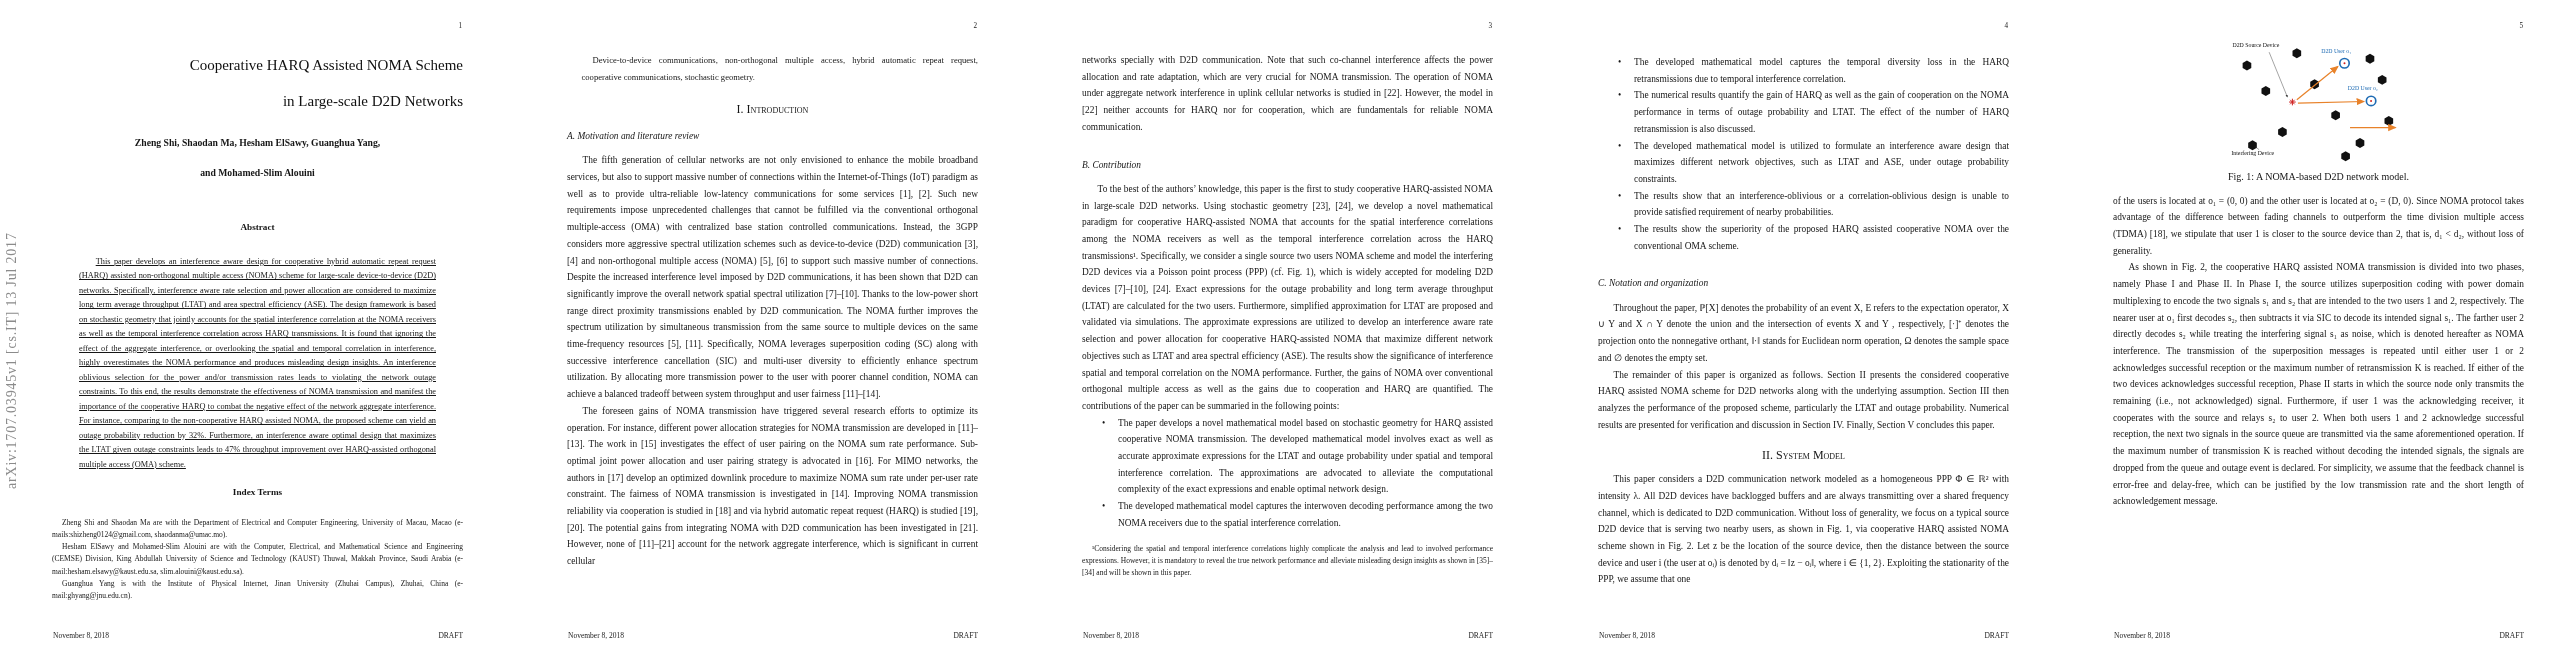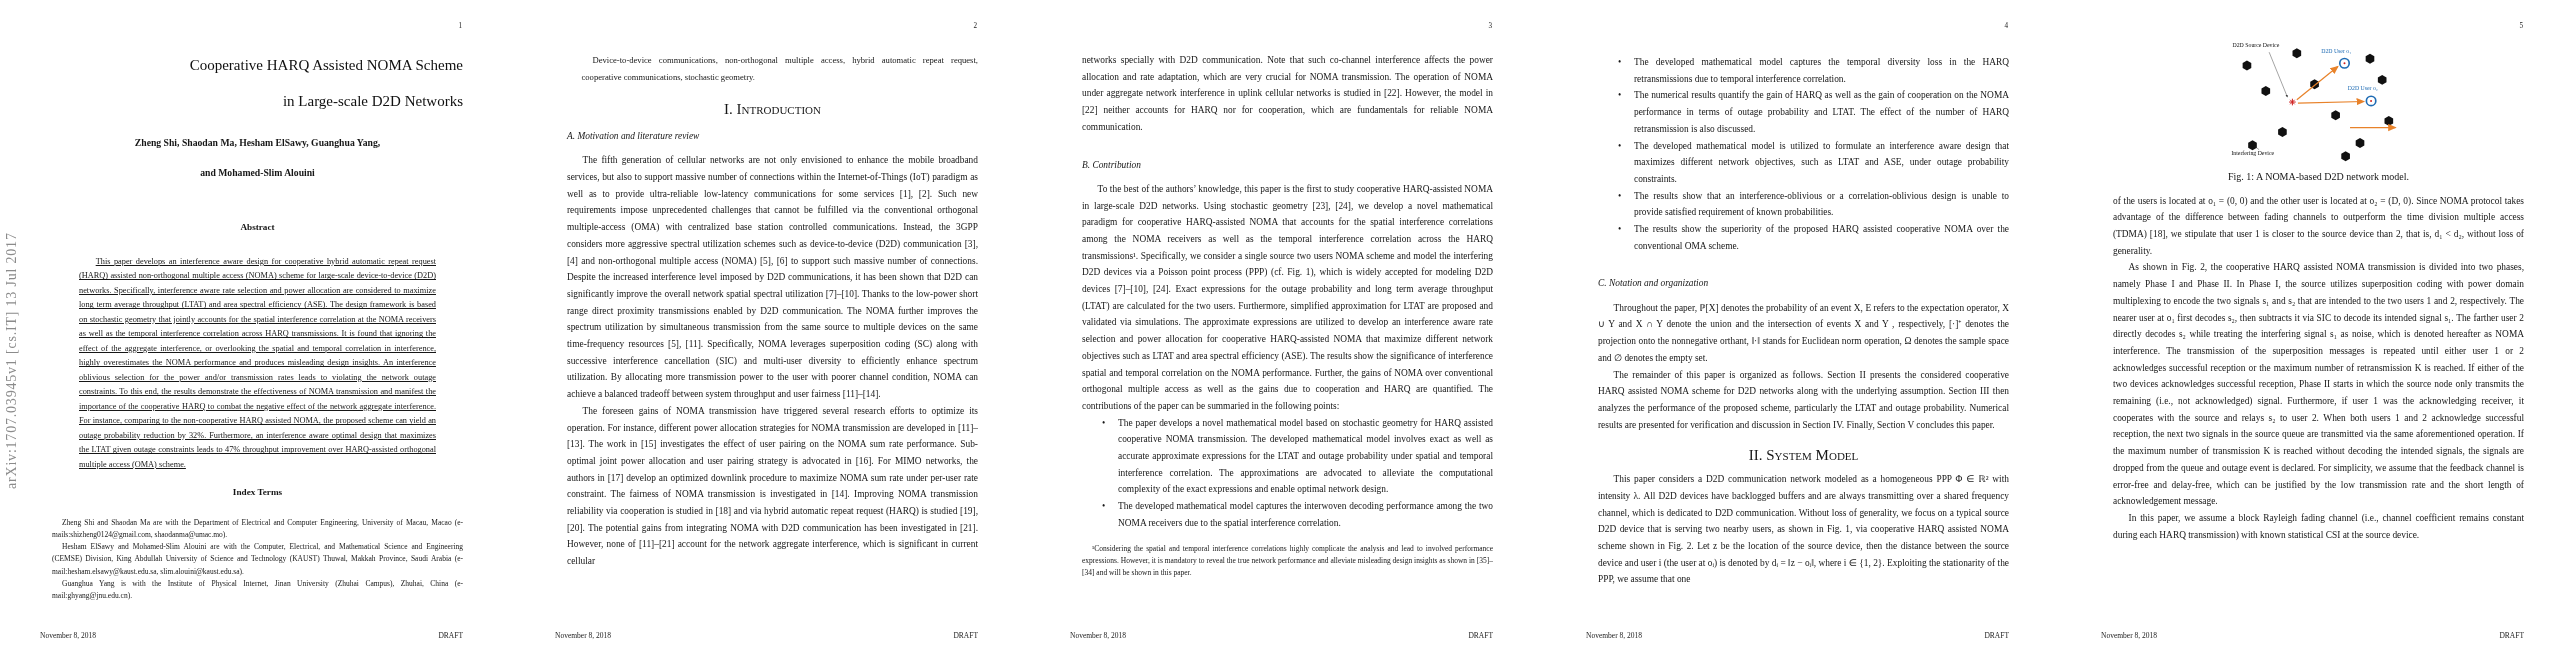--- a/index.html
+++ b/index.html
@@ -1,29 +1,29 @@
 <!DOCTYPE html>
 <html style="font-size:9px"><head>
 <meta charset="utf-8">
 <style>
   html, body { margin:0; padding:0; background:#ffffff; }
   body { width:2576px; height:667px; position:relative; overflow:hidden;
          font-family:"Liberation Serif", serif; color:#161616; }
   .page { position:absolute; top:0; width:515px; height:667px; background:#fff;
           box-sizing:border-box; padding:21px 52px 0 52px; overflow:hidden; }
   .page-number { position:absolute; top:22px; right:53px; font-size:7.2px; color:#222; }
-  .page-footer { position:absolute; top:631px; left:40px; right:52px;
+  .page-footer { position:absolute; top:631px; left:53px; right:52px;
                  display:flex; justify-content:space-between; font-size:7.5px; color:#1c1c1c; }
   .arxiv-banner { position:absolute; left:4.4px; top:94px; height:395px;
                   writing-mode:vertical-rl; transform:rotate(180deg);
                   font-size:14px; letter-spacing:0.8px; color:#8b8b8b; white-space:nowrap; }
   .blk-title { font-size:15px; line-height:36px; text-align:right; color:#101010; }
   .blk-authors { font-size:9.7px; line-height:30px; text-align:center; }
   .blk-center-bold { font-size:9.2px; font-weight:bold; text-align:center; line-height:12.2px; }
-  .blk-section { font-size:15px; text-align:center; font-variant:small-caps; line-height:13.3px; }
+  .blk-section { font-size:12px; text-align:center; font-variant:small-caps; line-height:13.3px; }
   .blk-subsection { font-size:9.4px; font-style:italic; line-height:13.3px; }
   .para { font-size:9.4px; line-height:16.7px; text-align:justify; }
   .para.indent { text-indent:15.6px; }
   .para.abstract { font-size:8.3px; line-height:14.5px; padding:0 27px; }
   .para.abstract.indent { text-indent:16.7px; }
   .para.small { font-size:7.5px; line-height:12.2px; text-align:justify; }
   .para.small.indent { text-indent:10px; }
   .para.index { font-size:8.6px; line-height:16.7px; padding-left:14.5px; }
   .para.index.indent { text-indent:11px; }
   .bullet { font-size:9.4px; line-height:16.7px; text-align:justify;
@@ -99,21 +99,21 @@
       <div class="page-footer">
         <span>November 8, 2018</span>
         <span>DRAFT</span>
       </div>
     </div>
     <div class="page" style="left: 1546px;">
       <div class="page-number">4</div>
       <div class="bullet g-page-top-lg">The developed mathematical model captures the temporal diversity loss in the HARQ retransmissions due to temporal interference correlation.</div>
       <div class="bullet">The numerical results quantify the gain of HARQ as well as the gain of cooperation on the NOMA performance in terms of outage probability and LTAT. The effect of the number of HARQ retransmission is also discussed.</div>
       <div class="bullet">The developed mathematical model is utilized to formulate an interference aware design that maximizes different network objectives, such as LTAT and ASE, under outage probability constraints.</div>
-      <div class="bullet">The results show that an interference-oblivious or a correlation-oblivious design is unable to provide satisfied requirement of known probabilities.</div>
+      <div class="bullet">The results show that an interference-oblivious or a correlation-oblivious design is unable to provide satisfied requirement of nearby probabilities.</div>
       <div class="bullet">The results show the superiority of the proposed HARQ assisted cooperative NOMA over the conventional OMA scheme.</div>
       <div class="blk-subsection g-subsection-lg">C. Notation and organization</div>
       <div class="para indent g-paragraph">Throughout the paper, ℙ[X] denotes the probability of an event X, E refers to the expectation operator, X ∪ Y and X ∩ Y denote the union and the intersection of events X and Y , respectively, [·]⁺ denotes the projection onto the nonnegative orthant, ‖·‖ stands for Euclidean norm operation, Ω denotes the sample space and ∅ denotes the empty set.</div>
       <div class="para indent">The remainder of this paper is organized as follows. Section II presents the considered cooperative HARQ assisted NOMA scheme for D2D networks along with the underlying assumption. Section III then analyzes the performance of the proposed scheme, particularly the LTAT and outage probability. Numerical results are presented for verification and discussion in Section IV. Finally, Section V concludes this paper.</div>
       <div class="blk-section g-section-md">II. System Model</div>
       <div class="para indent g-paragraph">This paper considers a D2D communication network modeled as a homogeneous PPP Φ ∈ ℝ² with intensity λ. All D2D devices have backlogged buffers and are always transmitting over a shared frequency channel, which is dedicated to D2D communication. Without loss of generality, we focus on a typical source D2D device that is serving two nearby users, as shown in Fig. 1, via cooperative HARQ assisted NOMA scheme shown in Fig. 2. Let z be the location of the source device, then the distance between the source device and user i (the user at oᵢ) is denoted by dᵢ = ‖z − oᵢ‖, where i ∈ {1, 2}. Exploiting the stationarity of the PPP, we assume that one</div>
       <div class="page-footer">
         <span>November 8, 2018</span>
         <span>DRAFT</span>
       </div>
@@ -160,20 +160,19 @@
             <circle cx="254" cy="128" r="8.5" fill="none" stroke="#1f6cb4" stroke-width="3"></circle>
             <circle cx="254" cy="128" r="1.8" fill="#cf2020"></circle>
           </g>
           <text x="4" y="30" font-size="10.5" fill="#111">D2D Source Device</text>
           <text x="164" y="42" font-size="10.5" fill="#1f6cb4">D2D User o₁</text>
           <text x="212" y="108" font-size="10.5" fill="#1f6cb4">D2D User o₂</text>
           <text x="2" y="226" font-size="10.5" fill="#111">Interfering Device</text>
         </svg><div class="fig-caption">Fig. 1: A NOMA-based D2D network model.</div></div>
       <div class="para g-body-start">of the users is located at o₁ = (0, 0) and the other user is located at o₂ = (D, 0). Since NOMA protocol takes advantage of the difference between fading channels to outperform the time division multiple access (TDMA) [18], we stipulate that user 1 is closer to the source device than 2, that is, d₁ &lt; d₂, without loss of generality.</div>
       <div class="para indent">As shown in Fig. 2, the cooperative HARQ assisted NOMA transmission is divided into two phases, namely Phase I and Phase II. In Phase I, the source utilizes superposition coding with power domain multiplexing to encode the two signals s₁ and s₂ that are intended to the two users 1 and 2, respectively. The nearer user at o₁ first decodes s₂, then subtracts it via SIC to decode its intended signal s₁. The farther user 2 directly decodes s₂ while treating the interfering signal s₁ as noise, which is denoted hereafter as NOMA interference. The transmission of the superposition messages is repeated until either user 1 or 2 acknowledges successful reception or the maximum number of retransmission K is reached. If either of the two devices acknowledges successful reception, Phase II starts in which the source node only transmits the remaining (i.e., not acknowledged) signal. Furthermore, if user 1 was the acknowledging receiver, it cooperates with the source and relays s₂ to user 2. When both users 1 and 2 acknowledge successful reception, the next two signals in the source queue are transmitted via the same aforementioned operation. If the maximum number of transmission K is reached without decoding the intended signals, the signals are dropped from the queue and outage event is declared. For simplicity, we assume that the feedback channel is error-free and delay-free, which can be justified by the low transmission rate and the short length of acknowledgement message.</div>
-      <div class="para indent">In this paper, we assume a block Rayleigh fading channel (i.e., channel coefficient remains constant during each HARQ transmission) with known statistical CSI at the source device.</div>
       <div class="page-footer">
         <span>November 8, 2018</span>
         <span>DRAFT</span>
       </div>
     </div>
   </div>
 
 
 </body></html>

